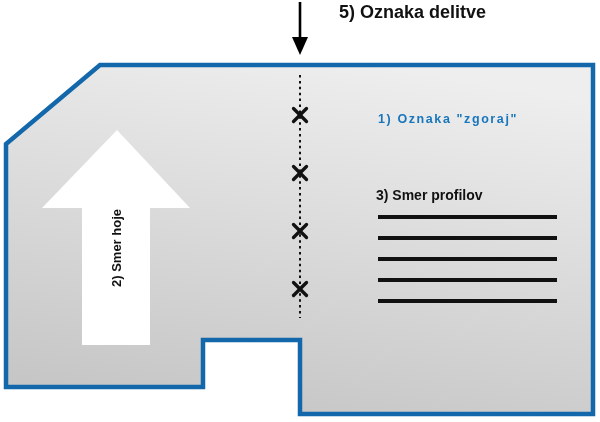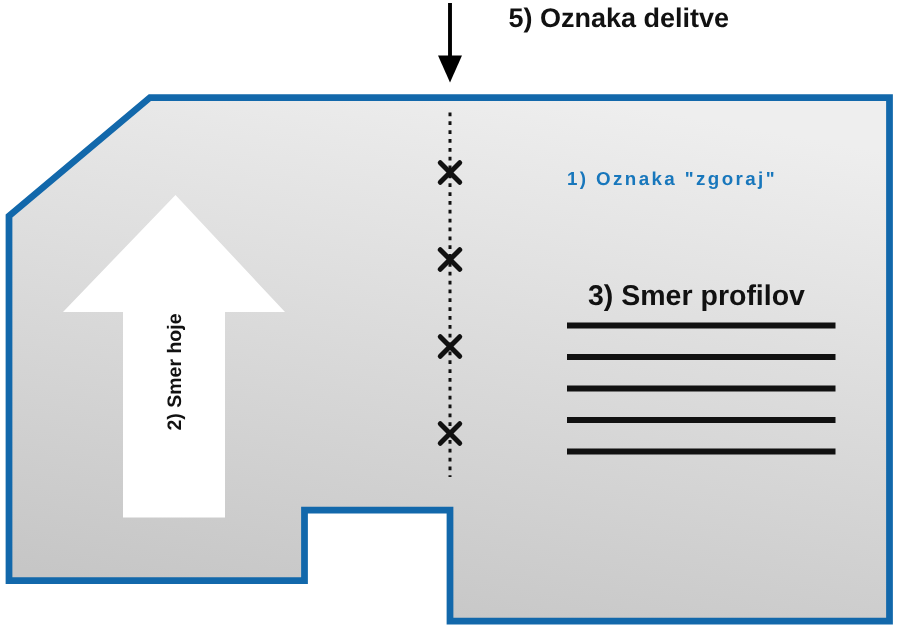--- a/index.html
+++ b/index.html
@@ -50,21 +50,21 @@
     white-space:nowrap;
     line-height:1;
   }
   #lbl-division{left:322px;top:3px;font-size:18px;margin-left:17px;}
   #lbl-top{
     left:378px;top:113px;
     font-size:12.5px;
     letter-spacing:1.6px;
     color:var(--accent);
   }
-  #lbl-profiles{left:392px;top:188px;font-size:19px;}
+  #lbl-profiles{left:376px;top:188px;font-size:14px;}
   #lbl-measures{left:378px;top:346px;font-size:13.5px;}
   #lbl-walk{
     left:116px;top:248px;
     font-size:13px;
     transform:translate(-50%,-50%) rotate(-90deg);
   }
 </style>
 </head>
 <body>
 

